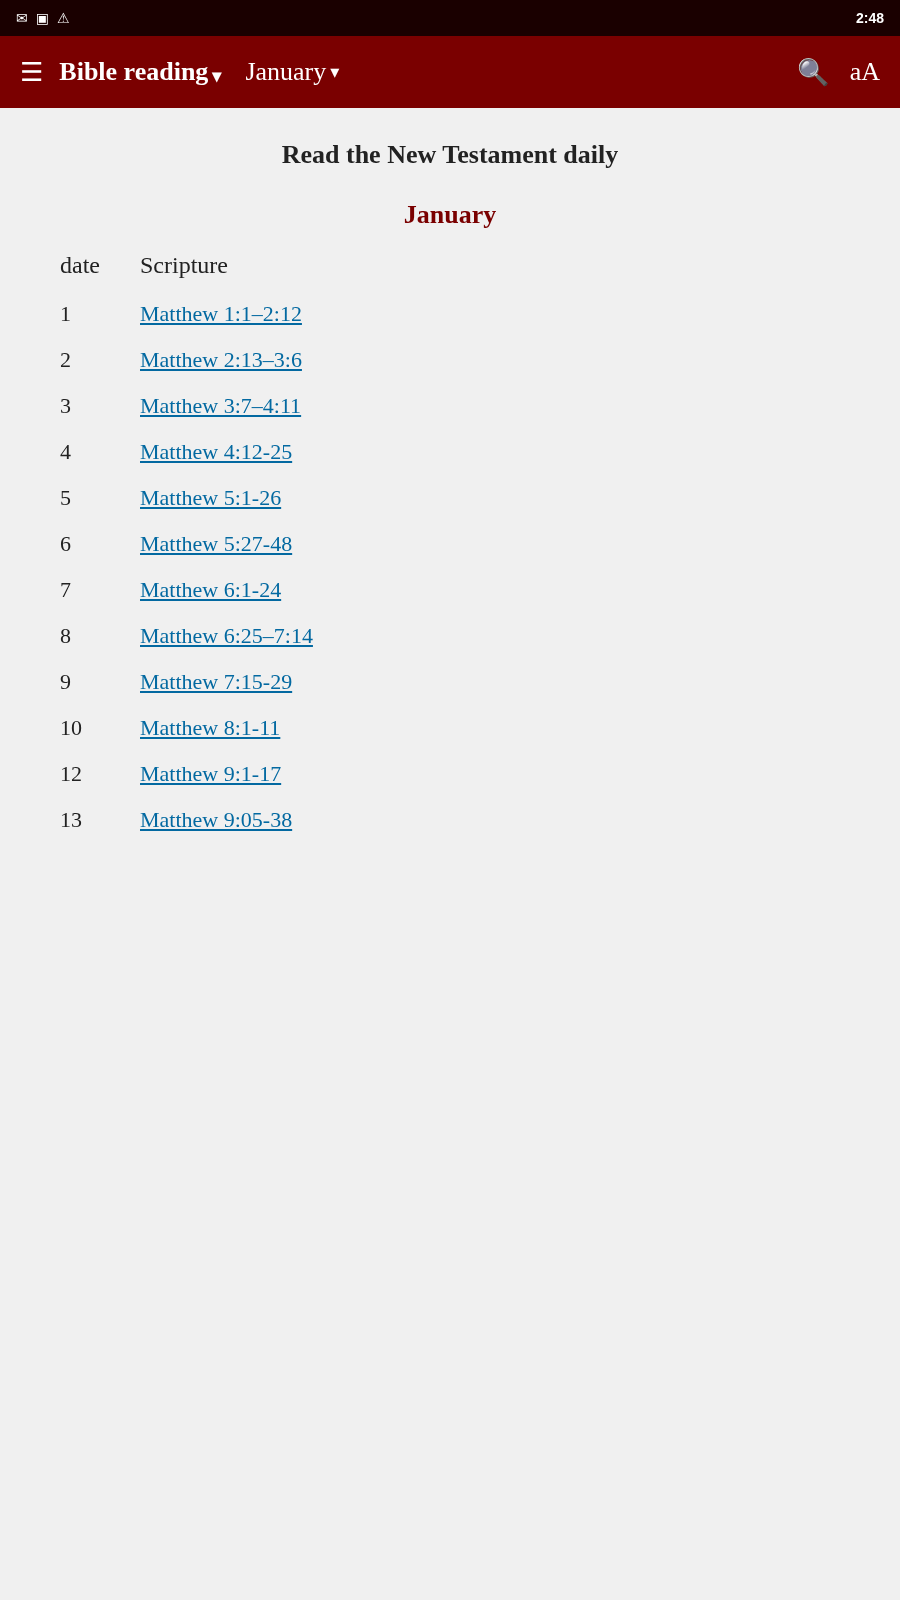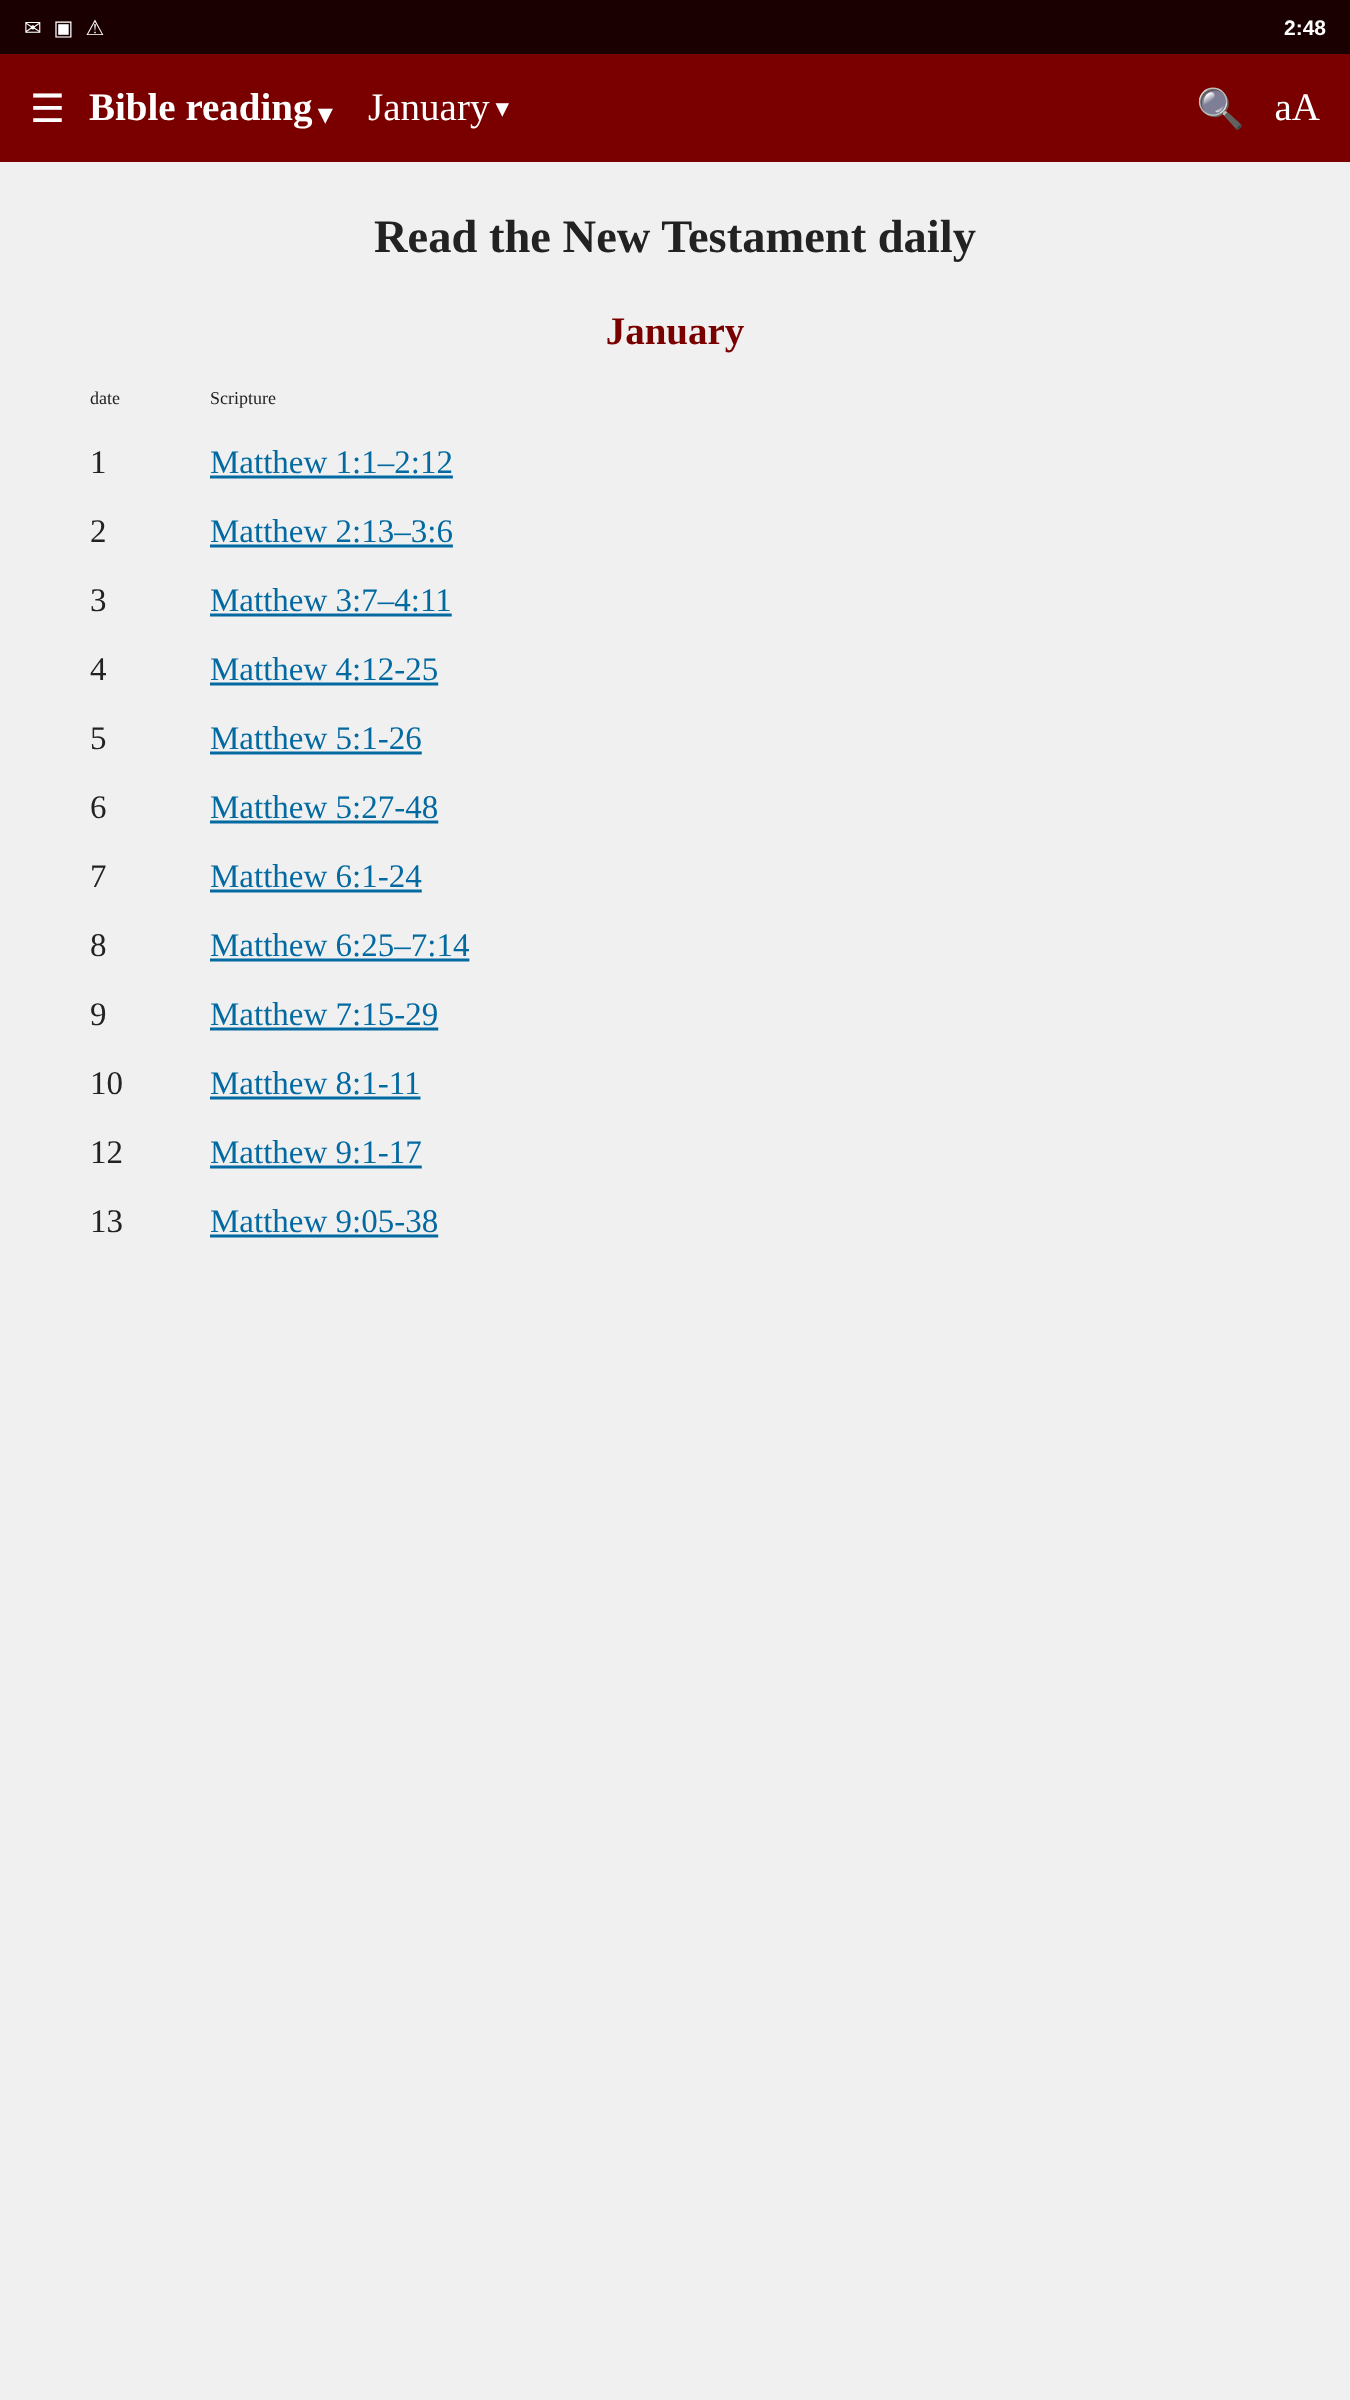--- a/index.html
+++ b/index.html
@@ -75,42 +75,42 @@
       font-size: 26px;
       cursor: pointer;
     }
     
     .main-content {
       background: #f0f0f0;
       padding: 30px 60px 0 60px;
     }
     .page-title {
       text-align: center;
-      font-size: 31px;
+      font-size: 26px;
       font-weight: bold;
       color: #222;
       margin-bottom: 28px;
       line-height: 1.3;
     }
     .month-heading {
       text-align: center;
       font-size: 26px;
       font-weight: bold;
       color: #7a0000;
       margin-bottom: 18px;
     }
     
     .reading-table {
       width: 100%;
       border-collapse: collapse;
     }
     .reading-table th {
       text-align: left;
       font-weight: normal;
-      font-size: 12px;
+      font-size: 24px;
       color: #222;
       padding: 4px 0 12px 0;
       margin-left: 22px;
     }
     .reading-table th.date-col {
       width: 80px;
     }
     .reading-table tr td {
       padding: 10px 0;
       font-size: 22px;

